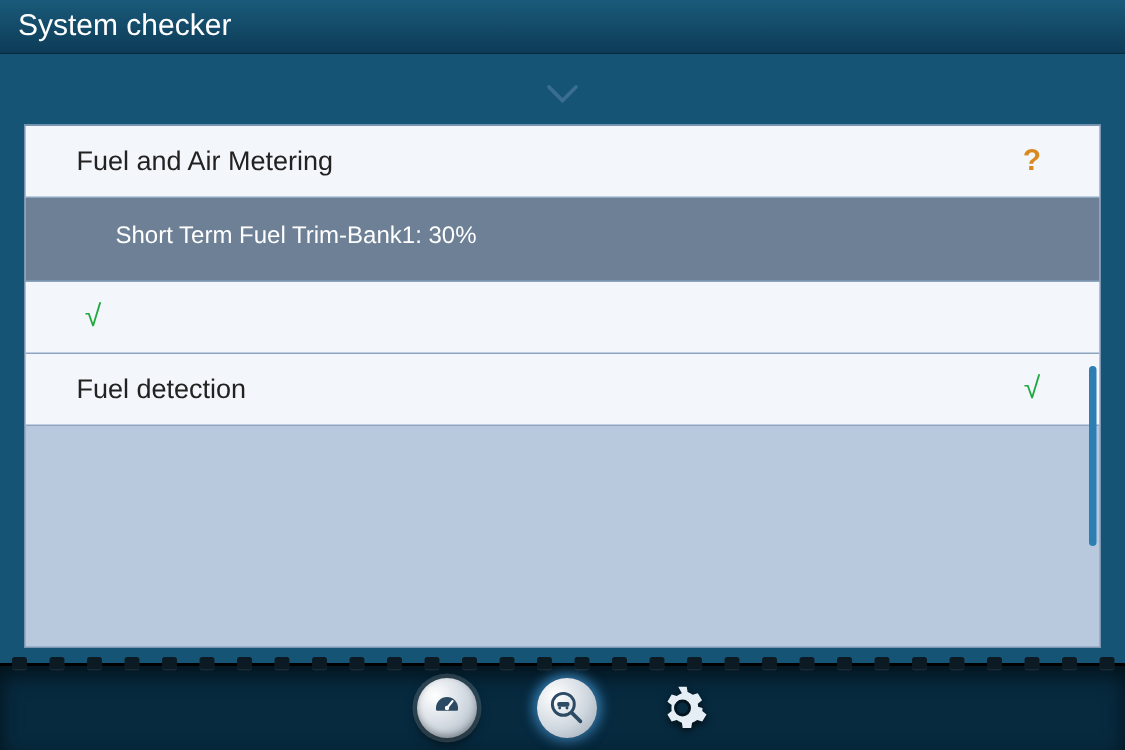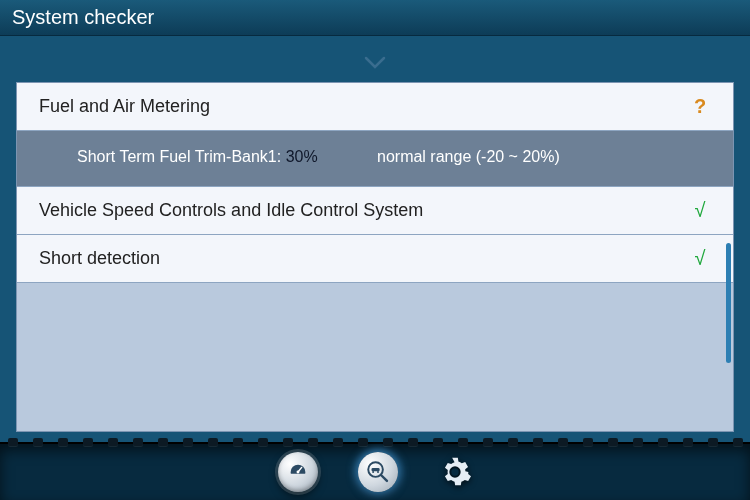--- a/index.html
+++ b/index.html
@@ -36,40 +36,40 @@
   .list {
     background: #b9c9dd;
     border: 1px solid #7c95b2;
     flex: 1;
     position: relative;
     overflow: hidden;
   }
   .row {
     background: #f3f6fb;
     border-bottom: 1px solid #8da5c1;
-    padding: 12px 22px;
+    padding: 12px 34px;
     display: flex;
     justify-content: space-between;
     align-items: center;
     font-size: 18px;
     color: #222;
     cursor: pointer;
   }
   .row .status { font-size: 20px; width: 22px; text-align: center; }
   .status.warn { color: #d98a1f; font-weight: bold; }
   .status.ok { color: #1fa83c; }
   .detail {
     background: #6d8096;
     color: #ffffff;
     padding: 12px 40px 16px 60px;
     font-size: 16px;
     line-height: 1.7;
     border-bottom: 1px solid #8da5c1;
   }
-  .detail .value { color: #0f172a; }
+  .detail .value { color: #ffffff; }
   .detail-line1 { display: flex; }
   .detail-line1 .left { flex: 0 0 300px; }
   .scrollbar-track {
     position: absolute;
     right: 2px;
     top: 160px;
     width: 5px;
     height: 120px;
     background: #2d7fb3;
     border-radius: 3px;
@@ -143,31 +143,29 @@
     <div class="row">
       <span>Fuel and Air Metering</span>
       <span class="status warn">?</span>
     </div>
     <div class="detail">
       <div class="detail-line1">
         <span class="left">
           <span>Short Term Fuel Trim-Bank1:</span>
           <span class="value">30%</span>
         </span>
-        <span>normal range (-20 ~ 20%)</span>
       </div>
     </div>
 
     <div class="row">
-      <span>Vehicle Speed Controls and Idle Control System</span>
       <span class="status ok">√</span>
     </div>
 
     <div class="row">
-      <span>Short detection</span>
+      <span>Fuel detection</span>
       <span class="status ok">√</span>
     </div>
 
     <div class="scrollbar-track"></div>
   </div>
 </div>
 
 <div class="bottombar">
   <div class="film-edge">
     <span></span>

